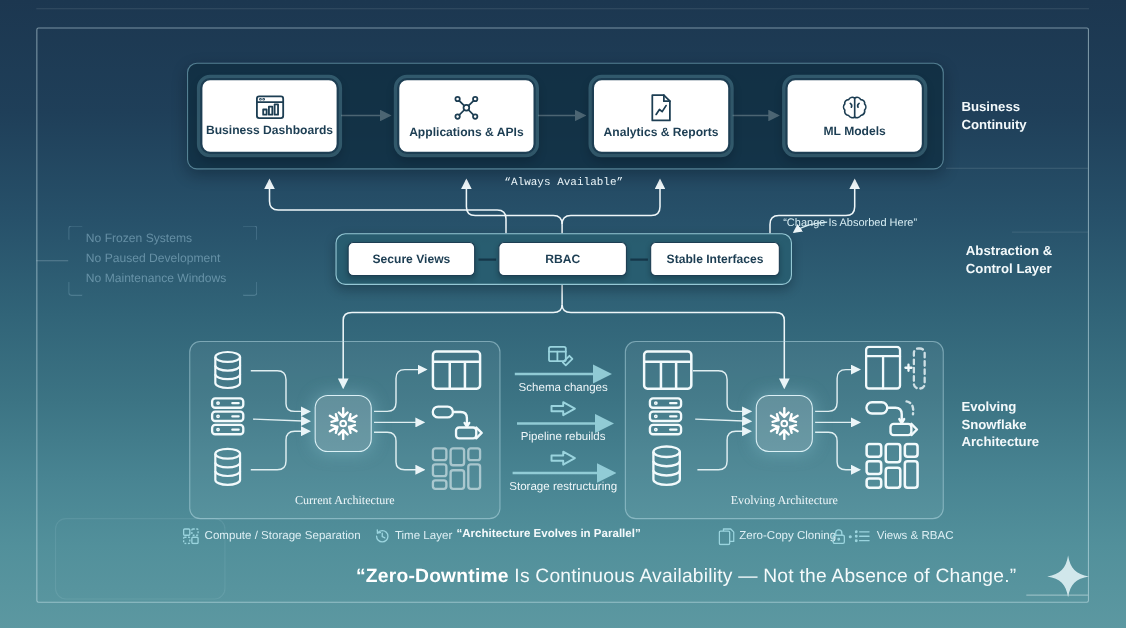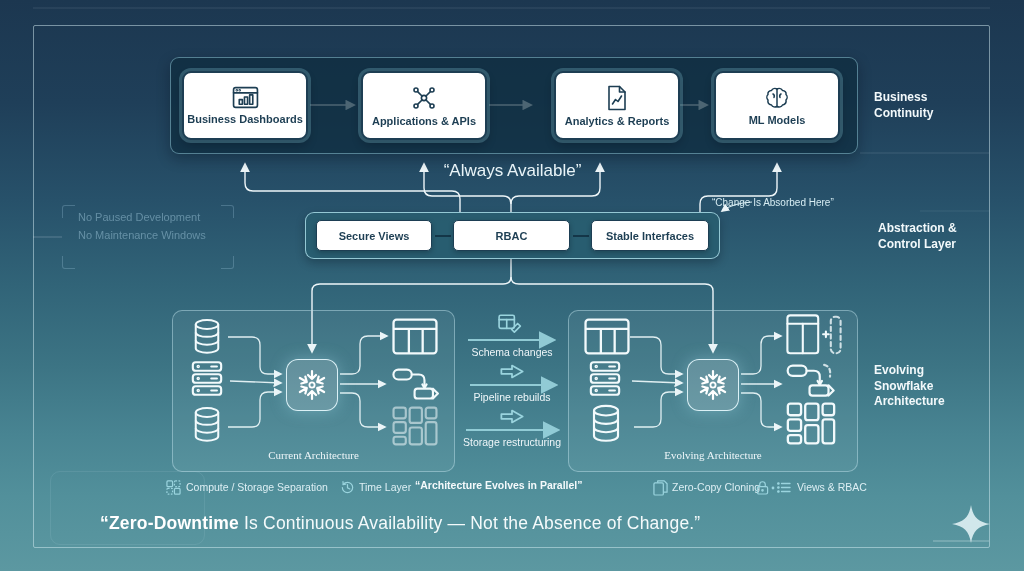--- a/index.html
+++ b/index.html
@@ -15,21 +15,21 @@
   .frame{ left:33px; top:25px; width:957px; height:523px; border:1px solid rgba(213,237,244,.5); border-radius:2px; }
   .ghost{ border:1px solid rgba(205,233,241,.10); border-radius:10px; }
   
   .top-band{ left:170px; top:57px; width:688px; height:97px; background:rgba(14,44,63,.72); border:1px solid rgba(140,195,212,.55); border-radius:9px; box-shadow:0 5px 14px rgba(0,10,20,.3); }
   .node-box{ width:126px; height:69px; background:#ffffff; border:2px solid #1d3e53; border-radius:9px;
     box-shadow:0 0 0 3px rgba(126,190,206,.30), 0 5px 10px rgba(0,10,20,.30);
     display:flex; flex-direction:column; align-items:center; justify-content:center; gap:4px; }
   .node-box .lbl{ font-size:11px; font-weight:700; color:#1d3e53; }
   .node-box svg{ color:#1d3e53; }
   
-  .cap{ font-size:17px; color:#e9f4f8; }
+  .cap{ font-size:10px; color:#e9f4f8;font-family:Liberation Mono, monospace; }
   .annot{ font-size:10px; color:#d6ecf2; }
   
   .ctl-band{ left:305px; top:212px; width:415px; height:47px; background:rgba(40,93,112,.92); border:1px solid rgba(168,219,230,.85); border-radius:9px;
     box-shadow:0 4px 10px rgba(0,10,20,.28); display:flex; align-items:center; justify-content:space-between; padding:0 10px; }
   .chip{ height:31px; background:#ffffff; border:1.5px solid #1d3e53; border-radius:5px; display:flex; align-items:center; justify-content:center;
     font-size:11px; font-weight:700; color:#1d3e53; box-shadow:0 2px 5px rgba(0,10,20,.25); }
   .chip-link{ width:16px; height:2px; background:#143648; flex:none; }
   
   .side-label{ font-size:12px; font-weight:700; line-height:1.3; color:#f3f9fb; }
   
@@ -45,21 +45,21 @@
   .arch-label{ font-size:11px; color:#eef6f9; text-align:center;font-family:Liberation Serif, serif; }
   .snow-box{ width:52px; height:52px; background:rgba(255,255,255,.16); border:1.5px solid rgba(226,246,251,.95); border-radius:12px;
     display:flex; align-items:center; justify-content:center; box-shadow:0 0 16px rgba(170,225,238,.35); }
   .aicon{ color:#f2fafc; }
   .ticon{ color:#9ad4de; }
   .t-label{ font-size:10.5px; color:#eef6f9; text-align:center; }
   
   .feat{ font-size:10.5px; color:#ddeff4; }
   .feat-cap{ font-size:10.5px; font-weight:700; color:#f5fafc; }
   
-  .quote{ left:100px; top:513px; width:824px; text-align:left; font-size:17.5px; color:#f4fafb; letter-spacing:.2px; }
+  .quote{ left:100px; top:513px; width:824px; text-align:right; font-size:17.5px; color:#f4fafb; letter-spacing:.2px; }
   .quote b{ font-weight:700; color:#ffffff; }
   svg{ display:block; }
   .overlay{ left:0; top:0; }
 </style>
 </head>
 <body>
 
 <div class="abs ghost" style="left:50px; top:471px; width:155px; height:74px;"></div>
 <div class="abs frame"></div>
 
@@ -146,21 +146,21 @@
     <circle cx="13" cy="13" r="2.6"></circle>
       <circle cx="5" cy="5" r="2"></circle>
       <circle cx="21" cy="5" r="2"></circle>
       <circle cx="5" cy="21" r="2"></circle>
       <circle cx="21" cy="21" r="2"></circle>
     <path d="M11,11 L6.6,6.6 M15,11 L19.4,6.6 M11,15 L6.6,19.4 M15,15 L19.4,19.4"></path>
   </svg>
   <div class="lbl">Applications &amp; APIs</div>
 </div>
 
-<div class="abs node-box" style="left:554px; top:71px;">
+<div class="abs node-box" style="left:538px; top:71px;">
   <svg width="22" height="26" viewBox="0 0 22 26" fill="none" stroke="currentColor" stroke-width="1.6" stroke-linecap="round" stroke-linejoin="round">
     <path d="M3,1.5 H13.5 L19,7 V24.5 H3 Z"></path>
       <path d="M13.5,1.5 V7 H19"></path>
     <path d="M6.5,19 L9.5,14.5 L12,16.5 L15.5,11"></path>
   </svg>
   <div class="lbl">Analytics &amp; Reports</div>
 </div>
 
 <div class="abs node-box" style="left:714px; top:71px;">
   <svg width="26" height="24" viewBox="0 0 26 24" fill="none" stroke="currentColor" stroke-width="1.5" stroke-linecap="round" stroke-linejoin="round">
@@ -183,20 +183,21 @@
   <div class="chip" style="width:118px;">Stable Interfaces</div>
 </div>
 
 <div class="abs annot" style="left:712px; top:197px;">“Change Is Absorbed Here”</div>
 
 <div class="abs constraints">
   <span class="corner c-tl"></span>
   <span class="corner c-tr"></span>
   <span class="corner c-bl"></span>
   <span class="corner c-br"></span>
+  <div class="line">No Frozen Systems</div>
   <div class="line">No Paused Development</div>
   <div class="line">No Maintenance Windows</div>
 </div>
 
 <div class="abs side-label" style="left:874px; top:90px; width:100px;">Business Continuity</div>
 <div class="abs side-label" style="left:834px; top:221px; width:112px;margin-left:44px;">Abstraction &amp; Control Layer</div>
 <div class="abs side-label" style="left:874px; top:363px; width:95px;">Evolving Snowflake Architecture</div>
 
 <div class="abs arch-box" style="left:172px; top:310px; width:283px; height:162px;"></div>
 <div class="abs arch-box" style="left:568px; top:310px; width:290px; height:162px;"></div>

